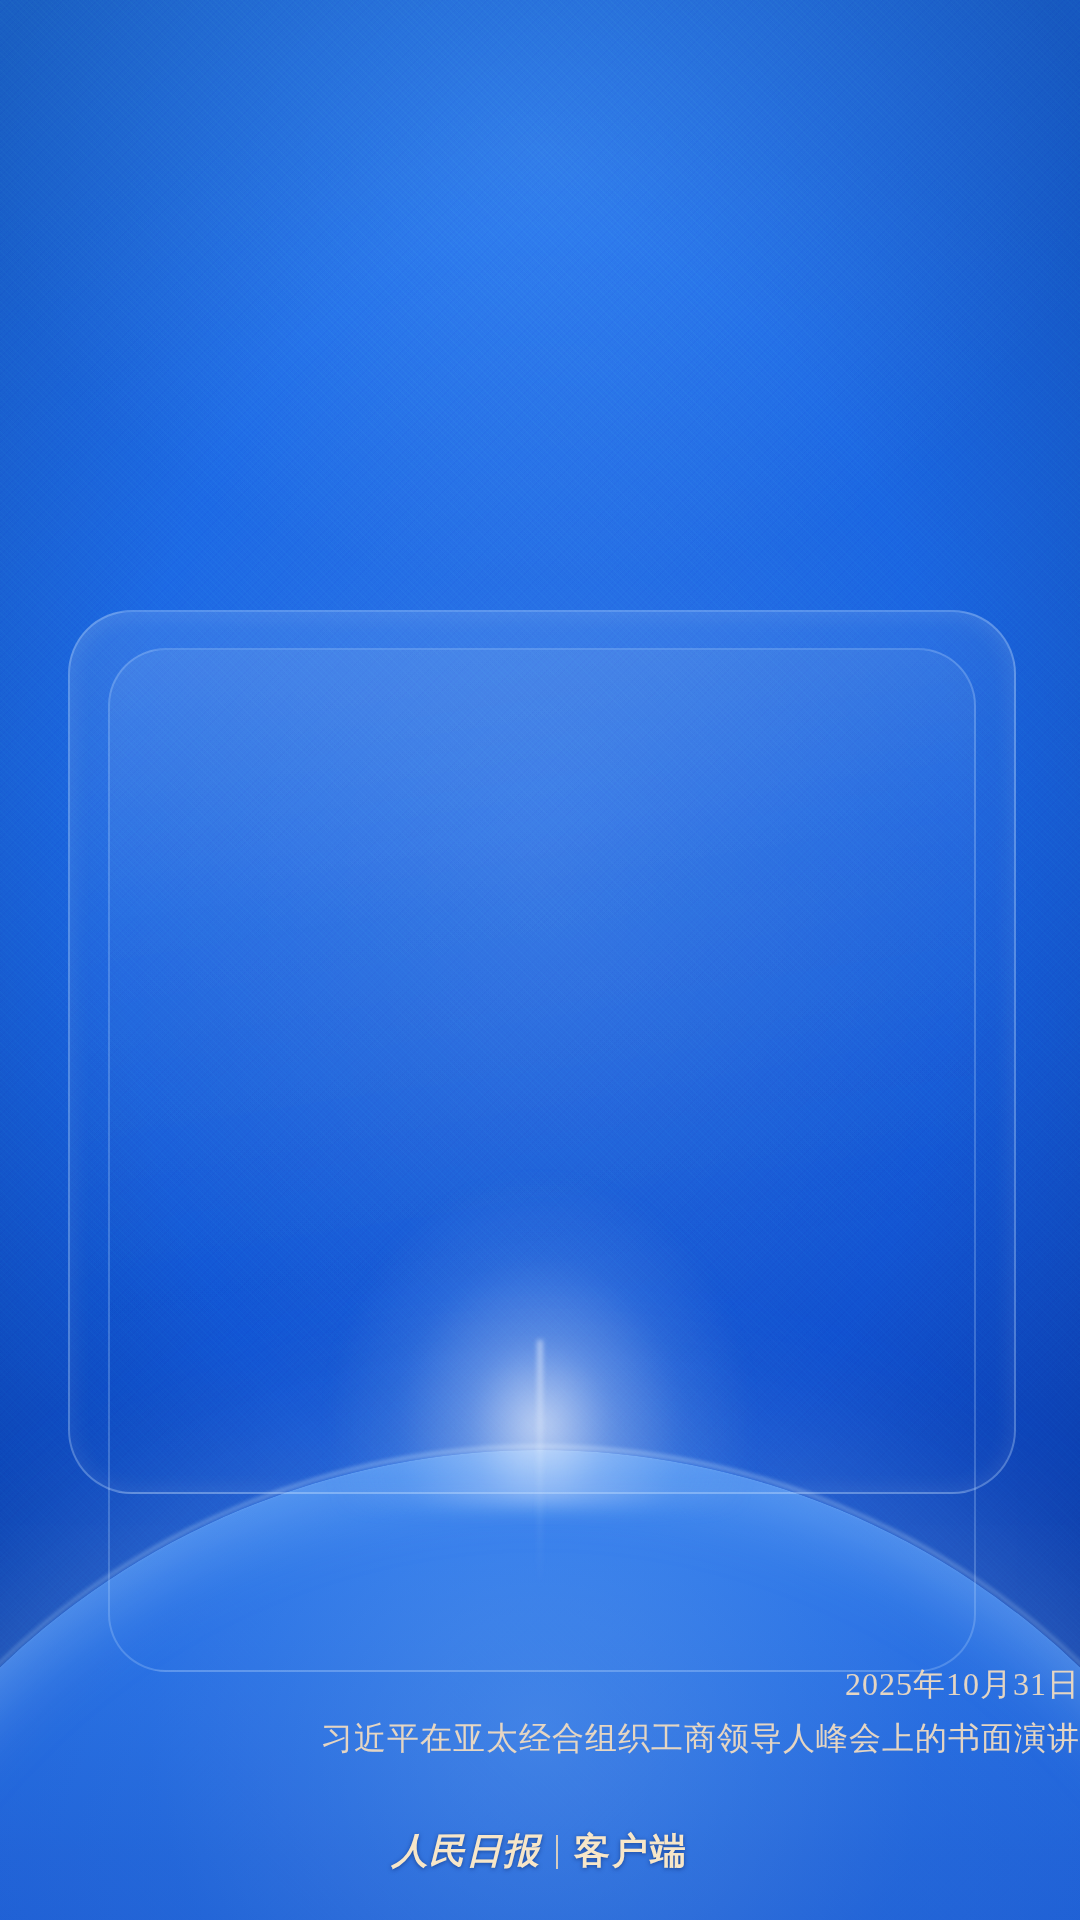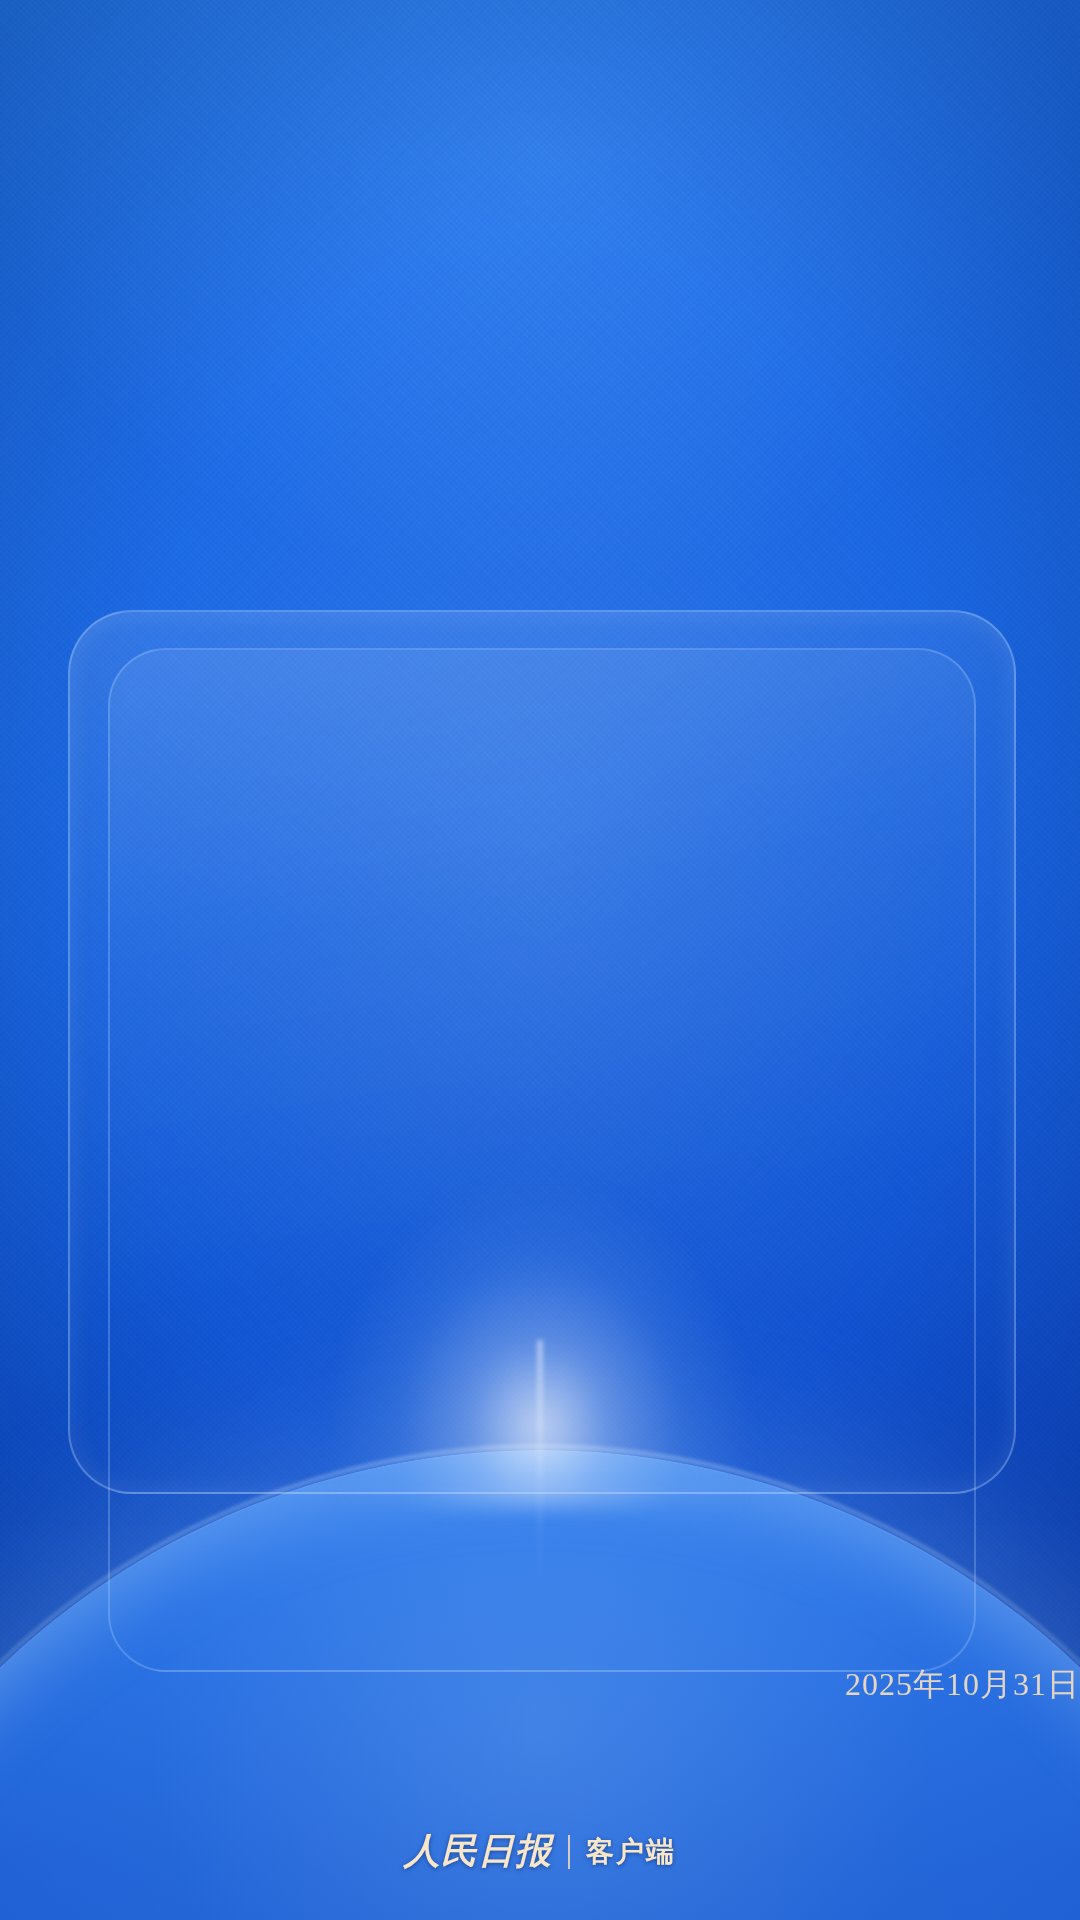--- a/index.html
+++ b/index.html
@@ -132,21 +132,21 @@
     display:flex;align-items:center;justify-content:center;gap:16px;
   }
   #brand-rmrb{
     font-family:"Liberation Serif","DejaVu Serif",serif;
     font-weight:700;font-style:italic;font-size:36px;letter-spacing:1px;
     color:#f7e6c8;text-shadow:0 1px 4px rgba(0,25,85,0.5);
   }
   #brand-divider{width:2px;height:34px;background:#f1dcbb;opacity:.85;}
   #brand-app{
     font-family:"Liberation Sans","DejaVu Sans",sans-serif;
-    font-weight:700;font-size:28px;letter-spacing:2px;
+    font-weight:700;font-size:36px;letter-spacing:2px;
     color:#f7e6c8;text-shadow:0 1px 4px rgba(0,25,85,0.5);
   }
 </style>
 </head>
 <body>
 
 <div id="poster">
 
   <div id="texture"></div>
   <div id="vignette"></div>
@@ -157,20 +157,21 @@
   <div id="earth-beam"></div>
 
   <div class="frame" id="frame-outer"></div>
   <div class="frame" id="frame-inner"></div>
 
 
 
 
   <div id="meta">
     <div id="meta-date">2025年10月31日</div>
+    <div id="meta-source">习近平在亚太经合组织工商领导人峰会上的书面演讲</div>
   </div>
 
   <div id="brand">
     <span id="brand-rmrb">人民日报</span>
     <span id="brand-divider"></span>
     <span id="brand-app">客户端</span>
   </div>
 
 </div>
 

